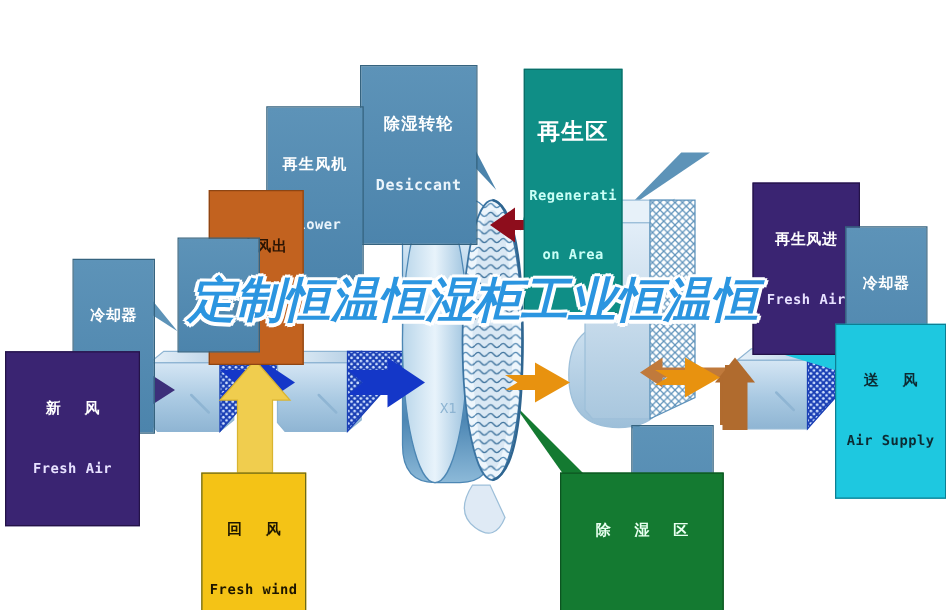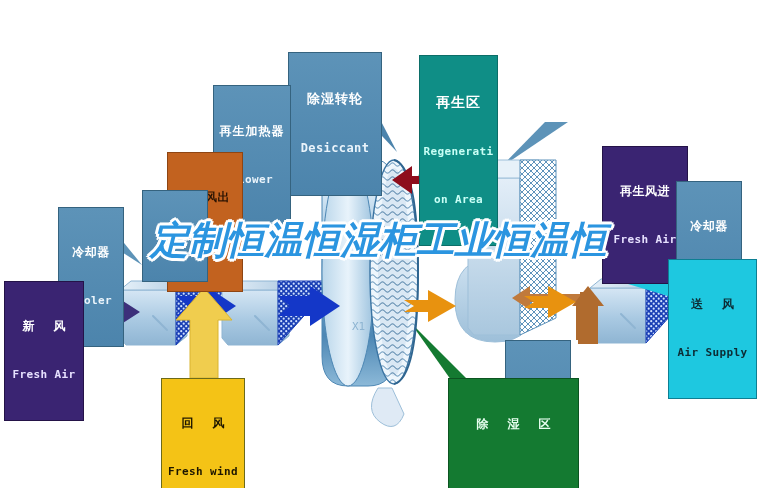--- a/index.html
+++ b/index.html
@@ -103,21 +103,21 @@
   
   #lbl-desiccant{left:288px;top:52px;width:94px;padding:3px 2px 4px;}
   #lbl-desiccant .cn{font-size:13px;letter-spacing:1px;}
   #lbl-desiccant .en{font-size:12px;}
 
   #lbl-regen-blower{left:213px;top:85px;width:78px;padding:3px 2px 4px;}
   #lbl-regen-blower .cn{font-size:12px;letter-spacing:1px;}
   #lbl-regen-blower .en{font-size:11px;}
 
   #lbl-regen-area{left:419px;top:55px;width:79px;padding:3px 2px 4px;}
-  #lbl-regen-area .cn{font-size:14px;letter-spacing:1px;}
+  #lbl-regen-area .cn{font-size:18px;letter-spacing:1px;}
   #lbl-regen-area .en{font-size:11px;line-height:1.05;}
 
   #lbl-heater{left:525px;top:89px;width:88px;padding:2px 2px 3px;}
   #lbl-heater .cn{font-size:12px;letter-spacing:.5px;}
   #lbl-heater .en{font-size:11px;}
 
   #lbl-exhaust{left:167px;top:152px;width:76px;padding:2px 2px 3px;}
   #lbl-exhaust .cn{font-size:12px;letter-spacing:.5px;}
   #lbl-exhaust .en{font-size:11px;}
 
@@ -129,21 +129,21 @@
   #lbl-cooler-right .cn{font-size:12px;letter-spacing:.5px;}
   #lbl-cooler-right .en{font-size:11px;}
 
   #lbl-cooler-a{left:58px;top:207px;width:66px;padding:2px 2px 3px;}
   #lbl-cooler-a .cn{font-size:12px;letter-spacing:.5px;}
   #lbl-cooler-a .en{font-size:11px;}
 
   #lbl-cooler-b{left:142px;top:190px;width:66px;padding:2px 2px 3px;}
   #lbl-cooler-b .cn{font-size:12px;letter-spacing:.5px;}
 
-  #lbl-fresh-air-left{left:4px;top:281px;width:80px;padding:2px 2px 3px;}
+  #lbl-fresh-air-left{left:4px;top:281px;width:108px;padding:2px 2px 3px;}
   #lbl-fresh-air-left .cn{font-size:12px;letter-spacing:8px;text-indent:8px;}
   #lbl-fresh-air-left .en{font-size:11px;}
 
   #lbl-back-wind{left:161px;top:378px;width:84px;padding:2px 2px 3px;}
   #lbl-back-wind .cn{font-size:12px;letter-spacing:8px;text-indent:8px;}
   #lbl-back-wind .en{font-size:11px;}
 
   #lbl-dehum-blower{left:505px;top:340px;width:66px;padding:2px 2px 3px;}
   #lbl-dehum-blower .cn{font-size:12px;letter-spacing:.5px;}
   #lbl-dehum-blower .en{font-size:11px;}
@@ -366,21 +366,21 @@
       </g>
     </g>
   </svg>
 
   <div class="lbl steel" id="lbl-desiccant">
     <span class="cn">除湿转轮</span>
     <span class="en">Desiccant</span>
   </div>
 
   <div class="lbl steel" id="lbl-regen-blower">
-    <span class="cn">再生加热器</span>
+    <span class="cn">再生风机</span>
     <span class="en">Blower</span>
   </div>
 
   <div class="lbl teal" id="lbl-regen-area">
     <span class="cn">再生区</span>
     <span class="en">Regenerati</span>
     <span class="en">on Area</span>
   </div>
 
 

